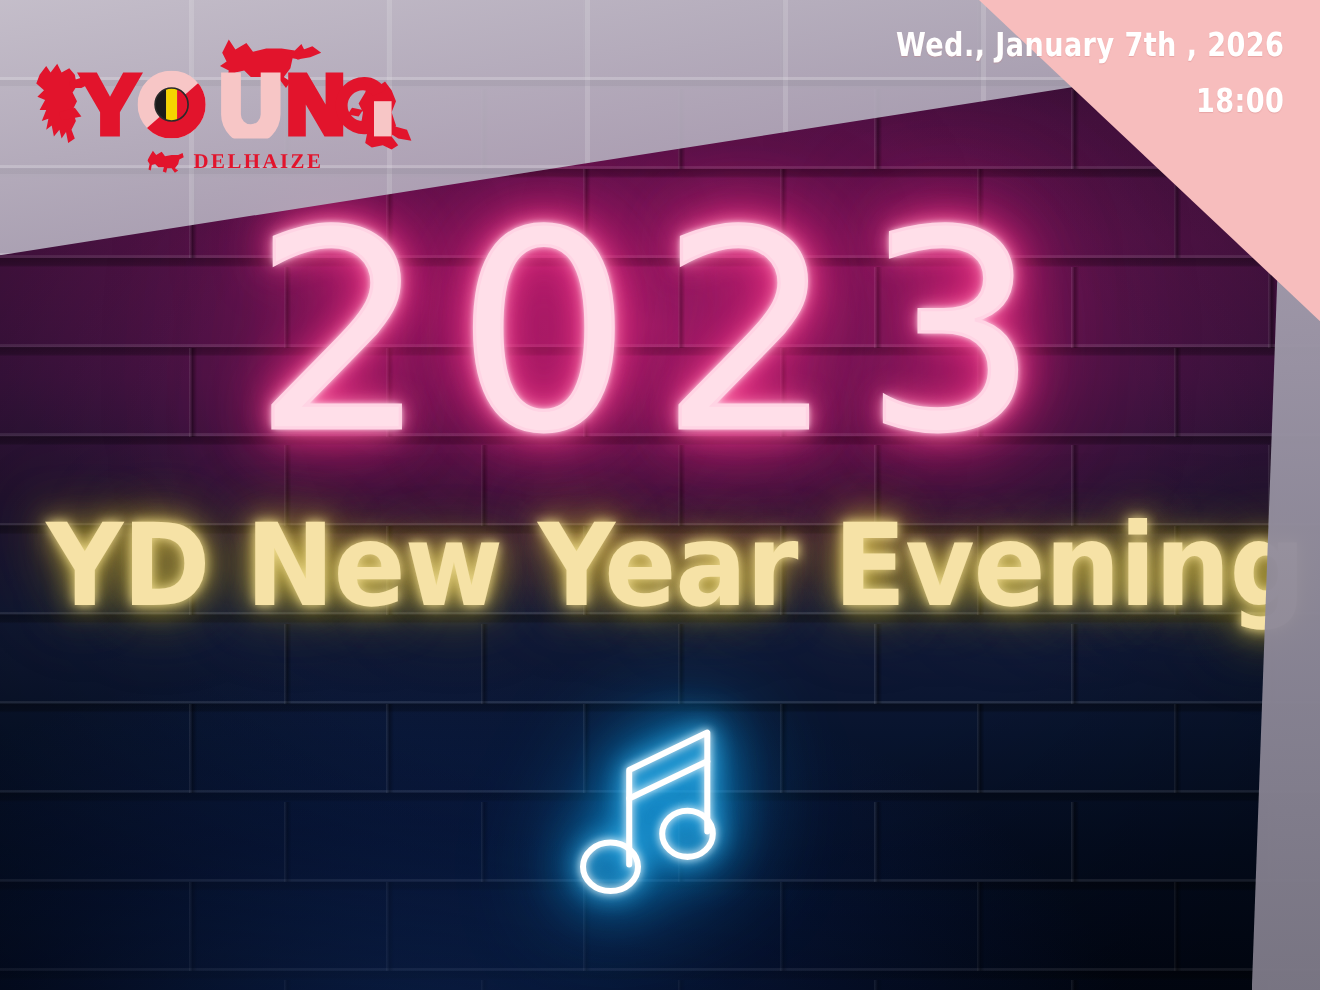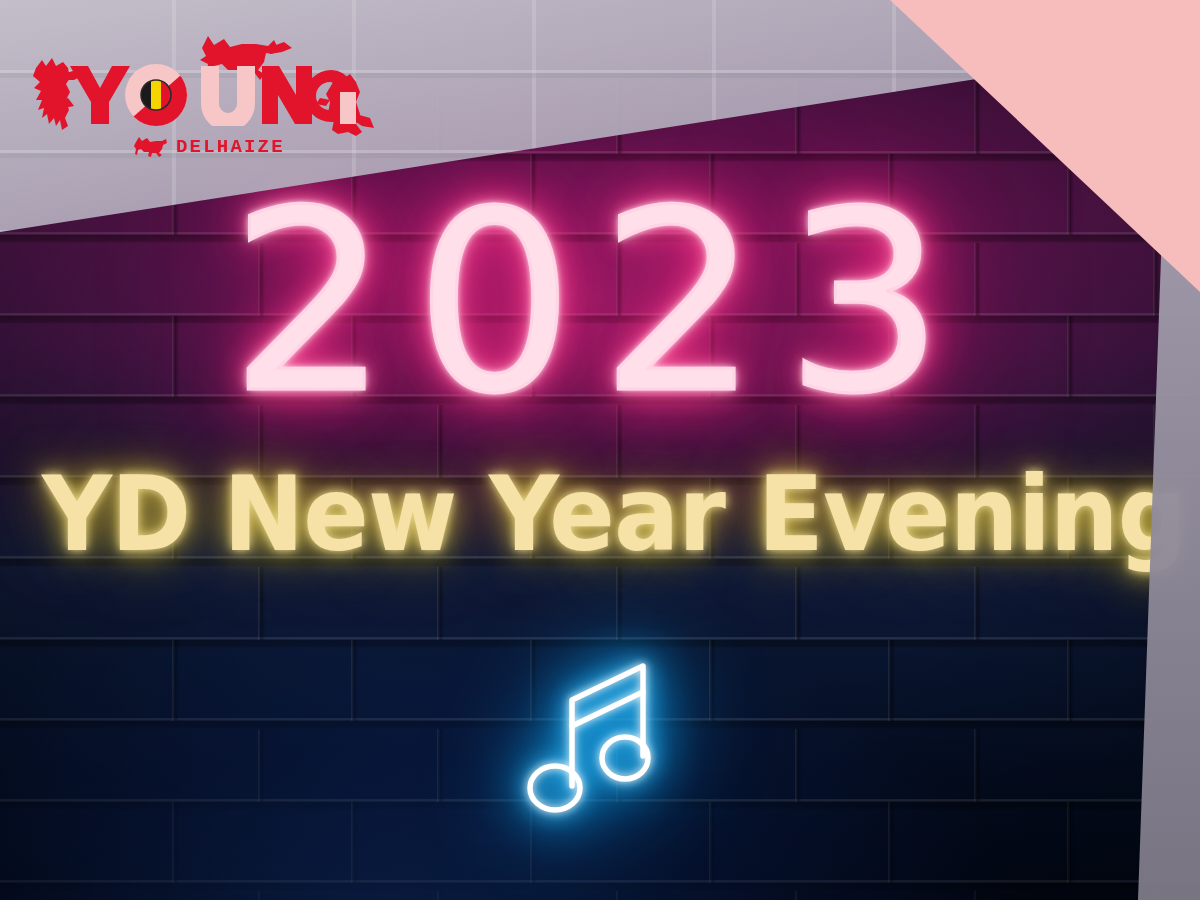--- a/index.html
+++ b/index.html
@@ -136,21 +136,21 @@
     top: 50px; left: 52px;
     width: 290px; height: 62px;
   }
   .logo-sub {
     position: absolute;
     top: 122px; left: 118px;
     display: flex; align-items: center; gap: 8px;
   }
   .logo-sub-text {
     color: #e2142c;
-    font-family: Liberation Mono, monospace;
+    font-family: Liberation Serif, serif;
     font-weight: 700;
     font-size: 19px;
     letter-spacing: 2.2px;
     line-height: 1;
   }
 
   
   .datetime {
     position: absolute;
     top: 24px; right: 32px;
@@ -251,20 +251,24 @@
     </svg>
   </div>
 
   <div class="right-strip"></div>
 
   <div class="gray-panel"></div>
   <div class="gray-panel-bricks"></div>
 
   <div class="pink-panel"></div>
 
+  <div class="datetime">
+    <div class="dt-line">Wed., January  7th , 2026</div>
+    <div class="dt-line dt-time">18:00</div>
+  </div>
 
   <div class="logo-block">
 
     <svg class="logo-lions" viewBox="0 0 360 150" xmlns="http://www.w3.org/2000/svg">
 
       <g fill="#e2142c">
         <path d="M20 54 L26 46 L30 52 L36 44 L40 52 L47 48 L52 54 L54 64
                  L50 70 L54 78 L50 86 L53 96 L49 104 L52 112 L46 116
                  L44 106 L40 112 L38 104 L33 110 L31 100 L26 104 L28 94
                  L22 96 L26 86 L20 86 L25 77 L18 74 L24 68 L17 62 Z"></path>

